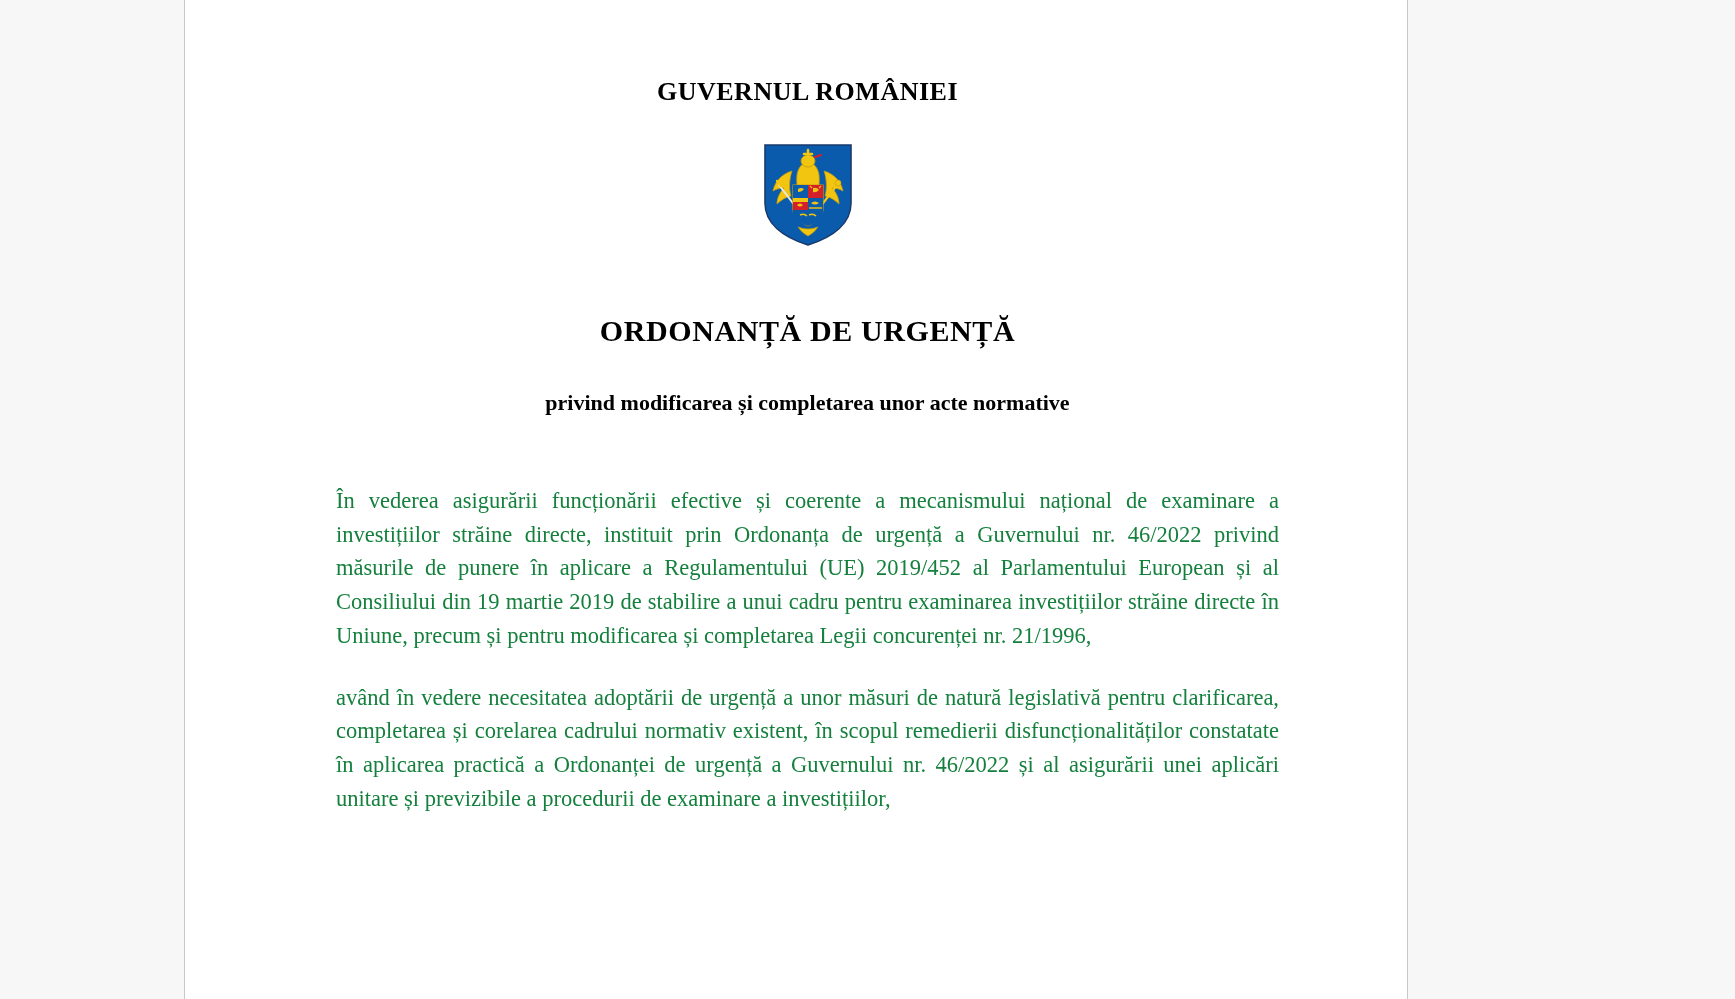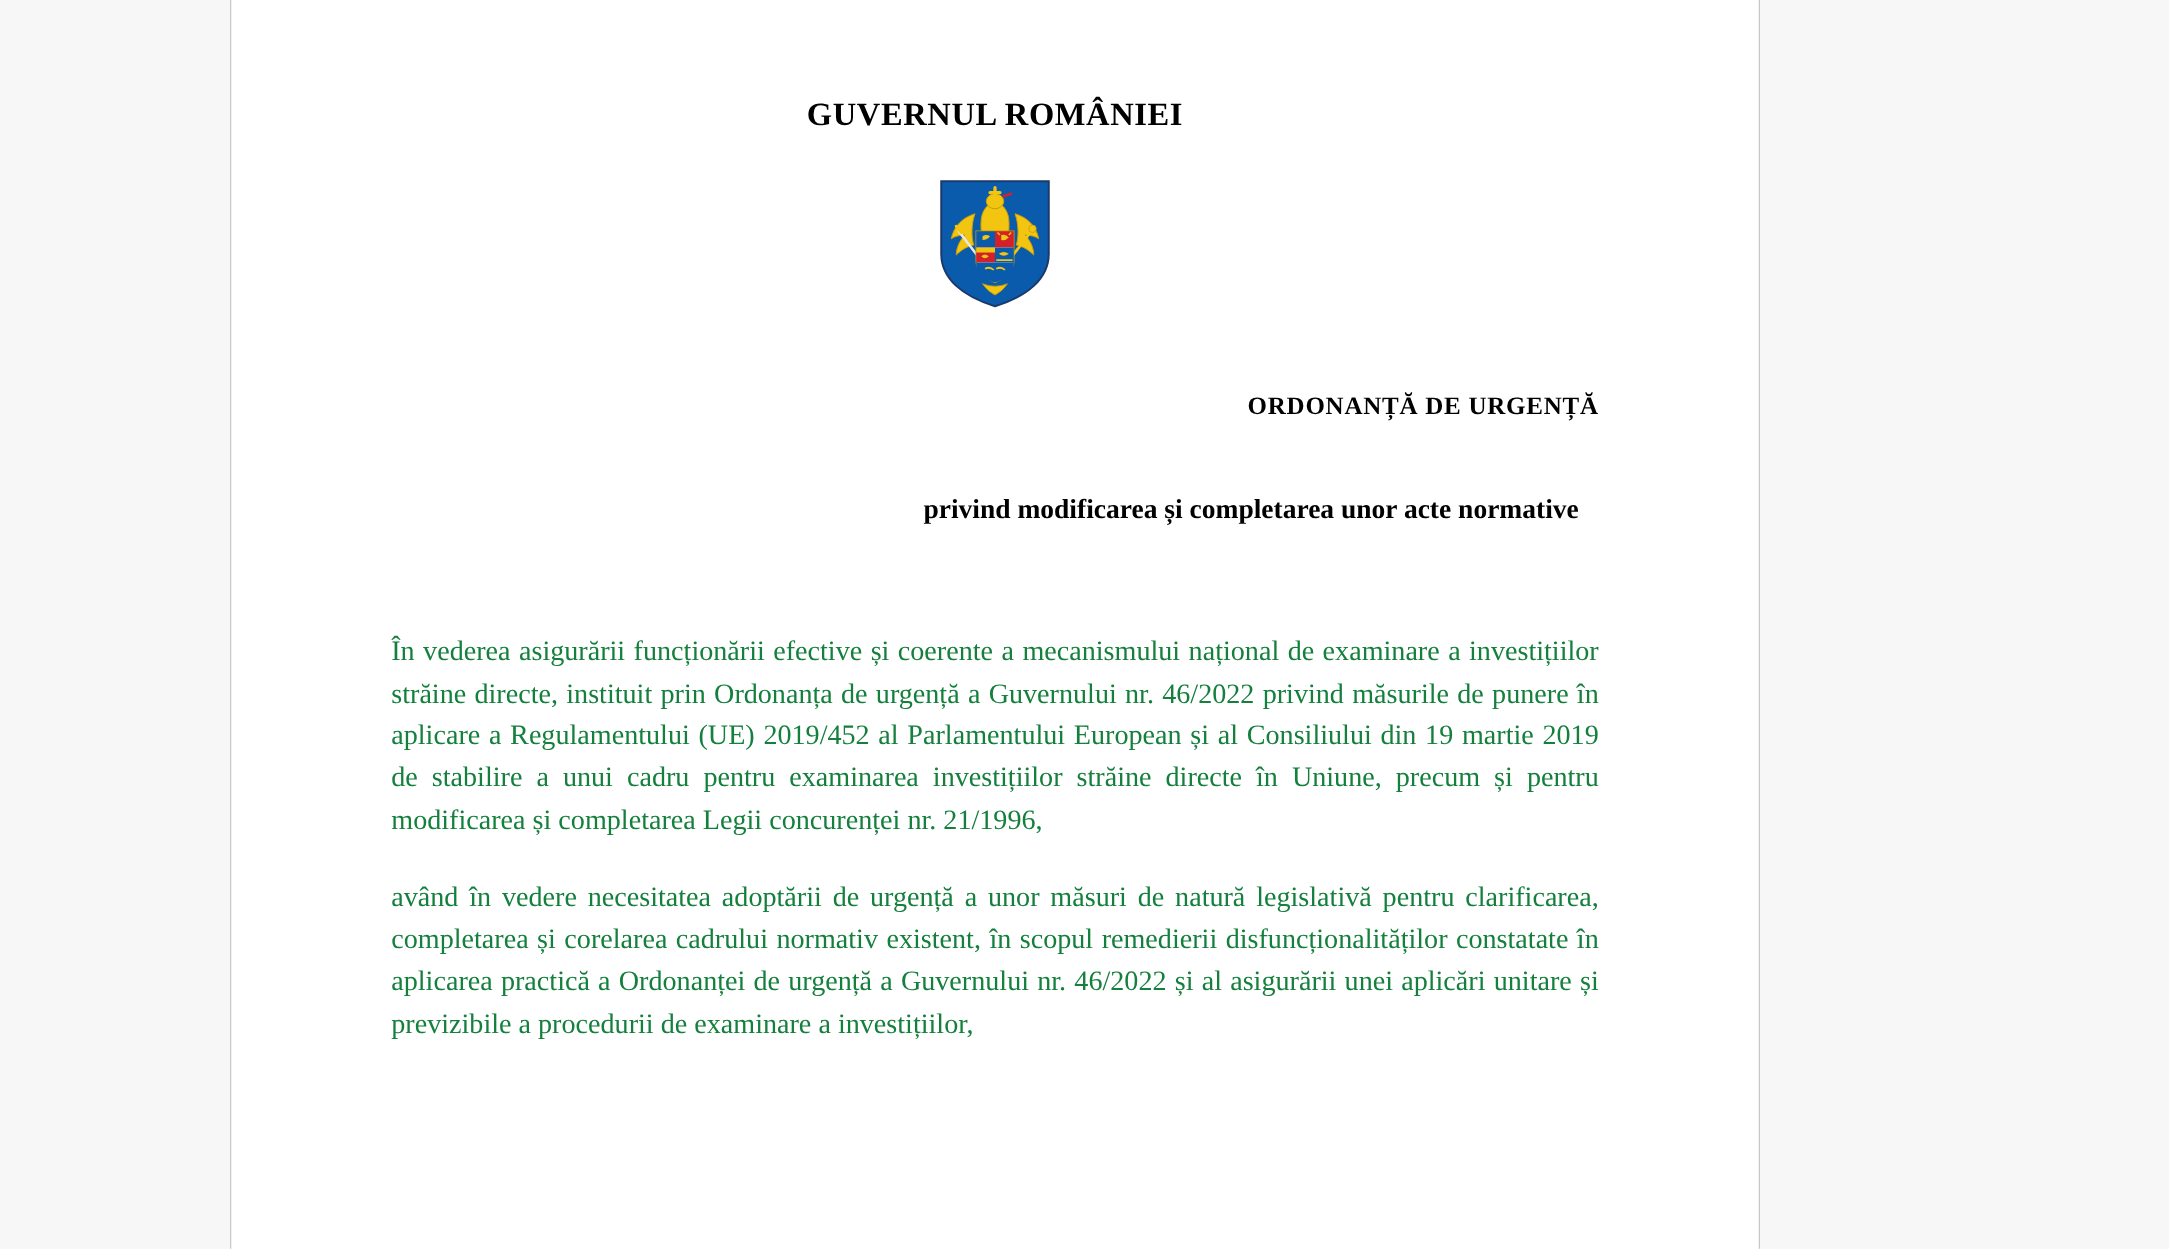--- a/index.html
+++ b/index.html
@@ -28,20 +28,21 @@
     position: absolute;
     left: 184px;
     top: 0;
     width: 1224px;
     height: 999px;
     background: #ffffff;
     border-left: 1px solid #c8c8c8;
     border-right: 1px solid #c8c8c8;
     box-sizing: border-box;
     overflow: hidden;
+    padding-left: 23px;
   }
 
   .page-inner {
     padding: 0 128px;
     box-sizing: border-box;
     width: 100%;
   }
 
   
   .doc-title {
@@ -61,36 +62,36 @@
     margin-top: 36px;
   }
 
   .emblem {
     width: 92px;
     height: 104px;
     display: block;
   }
 
   .ordinance-type {
-    text-align: right;
+    text-align: center;
     font-weight: bold;
-    font-size: 20px;
+    font-size: 30px;
     letter-spacing: 0.6px;
     color: #000000;
     margin: 0;
     padding-top: 66px;
     line-height: 1.2;
   }
 
   .ordinance-subject {
-    text-align: right;
+    text-align: center;
     font-weight: bold;
     font-size: 22px;
     color: #000000;
-    margin: 16px;
+    margin: 0;
     padding-top: 40px;
     line-height: 1.3;
   }
 
   
   .body-block {
     padding-top: 66px;
   }
 
   .para {

